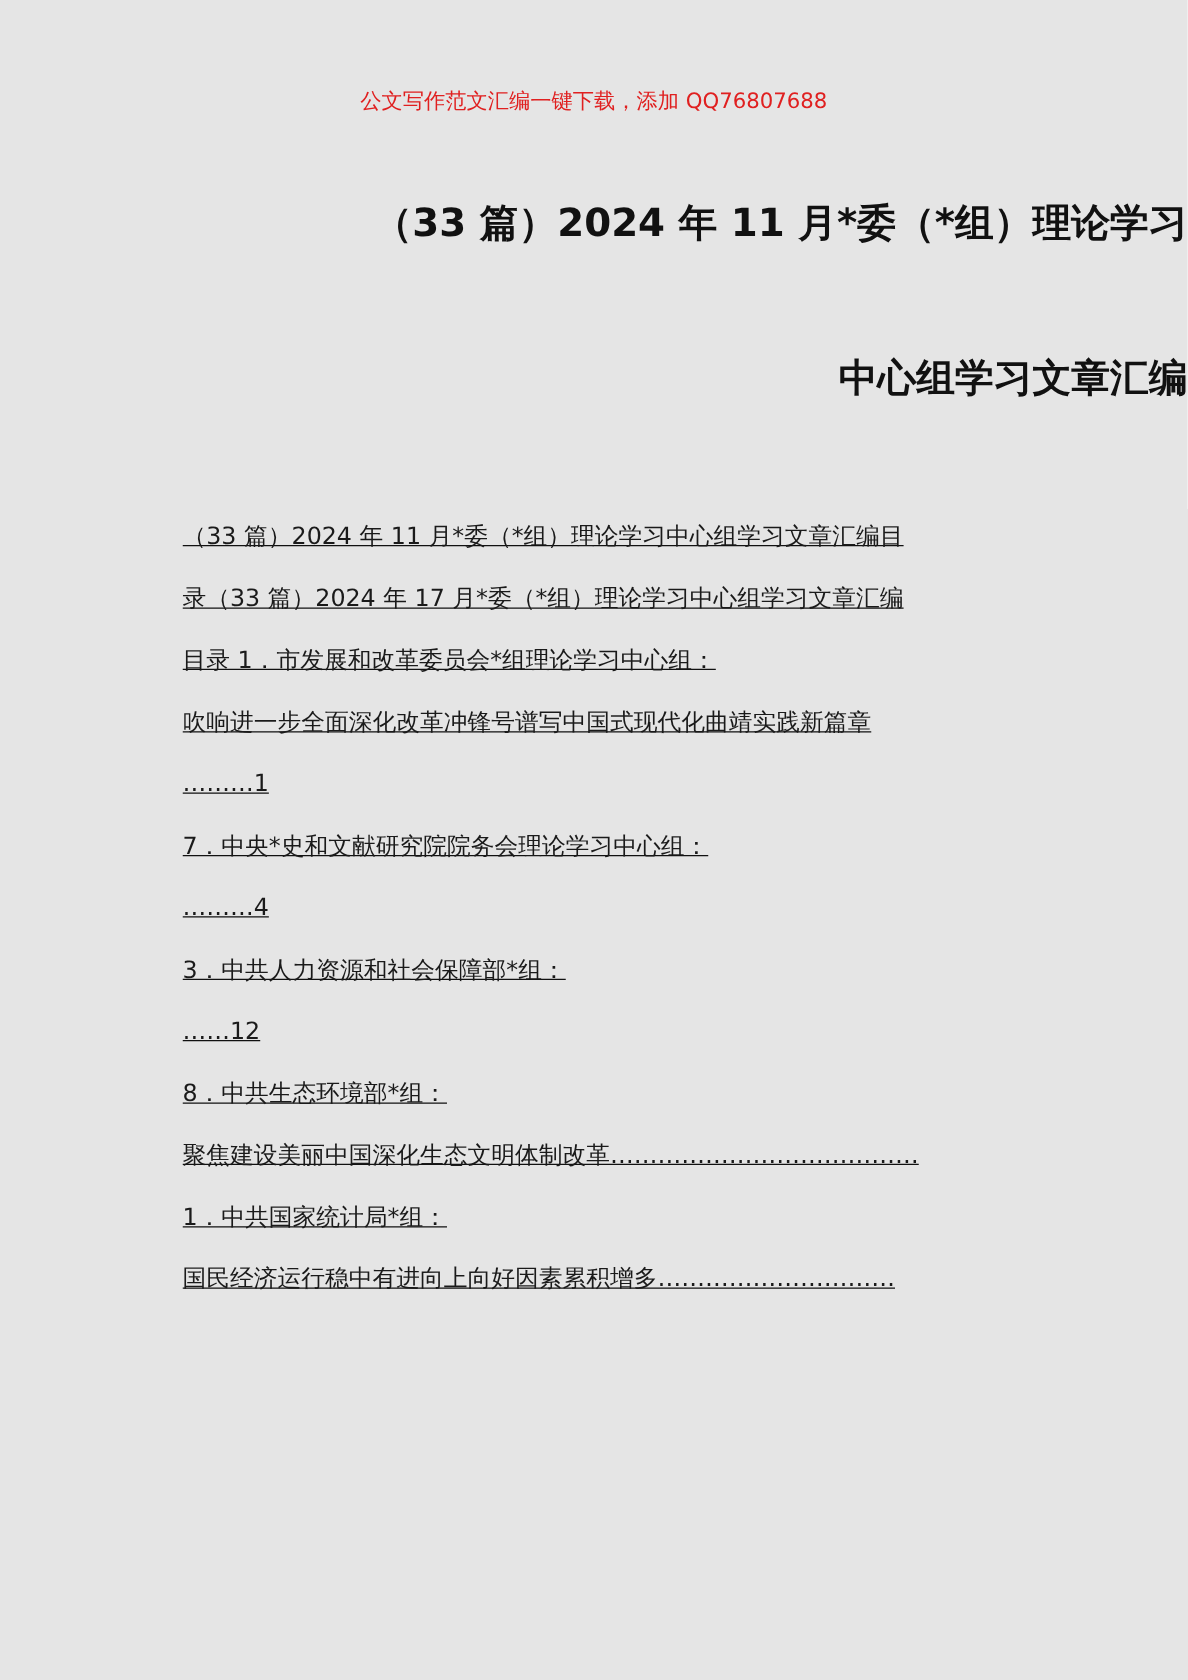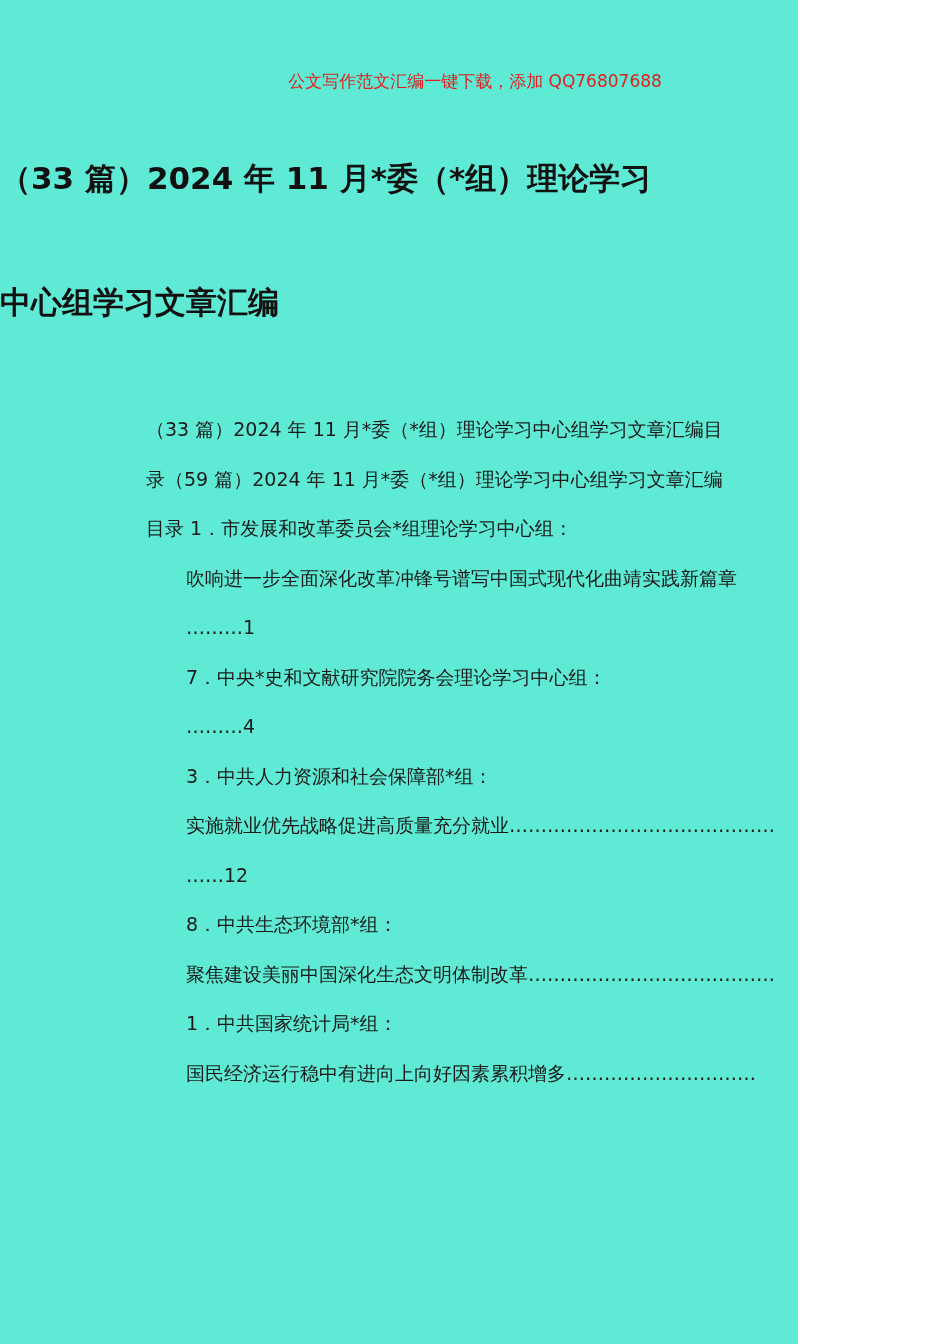--- a/index.html
+++ b/index.html
@@ -11,86 +11,86 @@
       width: 950px;
       height: 1344px;
       position: relative;
       overflow: hidden;
       font-family: "DejaVu Sans", "Liberation Sans", sans-serif;
       color: #111111;
     }
     .page {
       position: absolute;
       left: 0; top: 0;
-      width: 798px;
+      width: 950px;
       height: 1344px;
-      background: #5eead4;
+      background: #e5e5e5;
     }
     .watermark {
       position: absolute;
       left: 0;
       top: 68px;
       width: 950px;
       text-align: center;
       font-size: 17px;
       line-height: 26px;
       color: #e02020;
       letter-spacing: 0px;
     }
     .title {
       position: absolute;
       left: 0;
       width: 950px;
-      text-align: left;
+      text-align: right;
       font-weight: bold;
       font-size: 31px;
       color: #111111;
       letter-spacing: 0px;
     }
     .title.l1 { top: 158px; }
     .title.l2 { top: 282px; }
     .body-text {
       position: absolute;
       left: 146px;
       width: 660px;
       top: 411px;
+      text-decoration: underline;
     }
     .line {
       height: 49.5px;
       font-size: 19px;
       line-height: 36px;
       white-space: nowrap;
       overflow: hidden;
       color: #1a1a1a;
     }
-    .toc-entry { cursor: pointer; margin-left: 40px; }
+    .toc-entry { cursor: pointer; }
   </style>
 </head>
 <body>
 
 <div class="page">
 
   <div class="watermark">公文写作范文汇编一键下载，添加 QQ76807688</div>
 
   <div class="title l1">（33 篇）2024 年 11 月*委（*组）理论学习</div>
   <div class="title l2">中心组学习文章汇编</div>
 
   <div class="body-text">
     <div class="line">（33 篇）2024 年 11 月*委（*组）理论学习中心组学习文章汇编目</div>
-    <div class="line">录（59 篇）2024 年 11 月*委（*组）理论学习中心组学习文章汇编</div>
+    <div class="line">录（33 篇）2024 年 17 月*委（*组）理论学习中心组学习文章汇编</div>
     <div class="line">目录 1．市发展和改革委员会*组理论学习中心组：</div>
 
     <div class="line toc-entry">吹响进一步全面深化改革冲锋号谱写中国式现代化曲靖实践新篇章</div>
     <div class="line toc-entry">………1</div>
 
     <div class="line toc-entry">7．中央*史和文献研究院院务会理论学习中心组：</div>
     <div class="line toc-entry">………4</div>
 
     <div class="line toc-entry">3．中共人力资源和社会保障部*组：</div>
-    <div class="line toc-entry">实施就业优先战略促进高质量充分就业……………………………………</div>
     <div class="line toc-entry">……12</div>
 
     <div class="line toc-entry">8．中共生态环境部*组：</div>
     <div class="line toc-entry">聚焦建设美丽中国深化生态文明体制改革…………………………………</div>
 
     <div class="line toc-entry">1．中共国家统计局*组：</div>
     <div class="line toc-entry">国民经济运行稳中有进向上向好因素累积增多…………………………</div>
   </div>
 
 </div>

